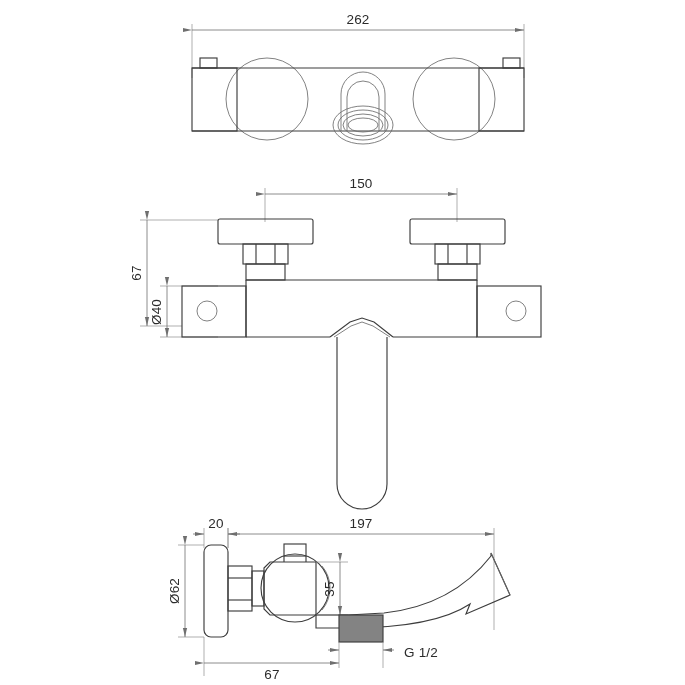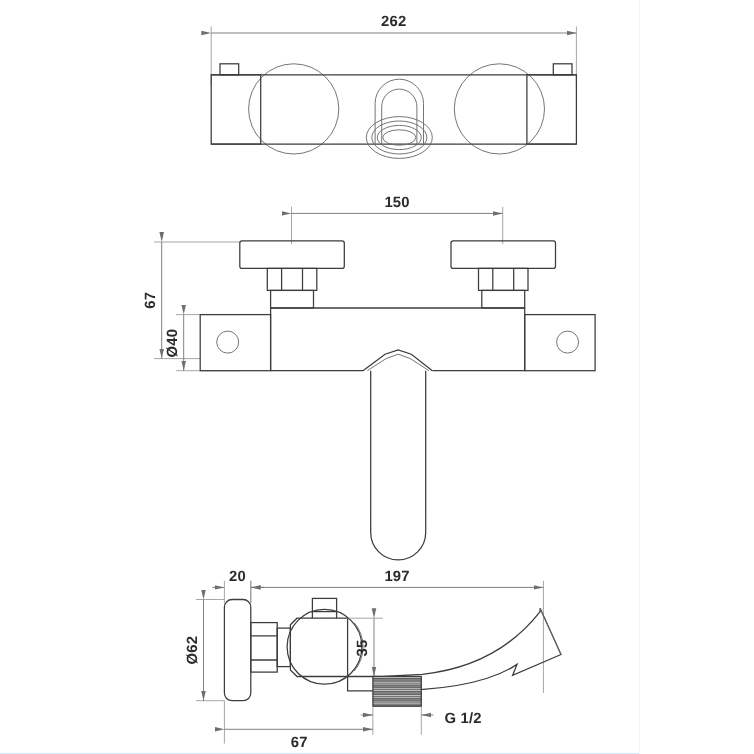--- a/index.html
+++ b/index.html
@@ -8,23 +8,22 @@
     padding: 0;
     background: #ffffff;
   }
   body {
     font-family: "Liberation Sans", sans-serif;
   }
   #drawing-root {
     position: relative;
     width: 581px;
     height: 685px;
-    background: #0ea5e9;
+    background: #f0abfc;
     overflow: hidden;
-    font-weight: bold;
   }
   svg#drawing {
     display: block;
     width: 685px;
     height: 685px;
   }
   .part-line {
     fill: none;
     stroke: #3d3d3d;
     stroke-width: 1.15;

